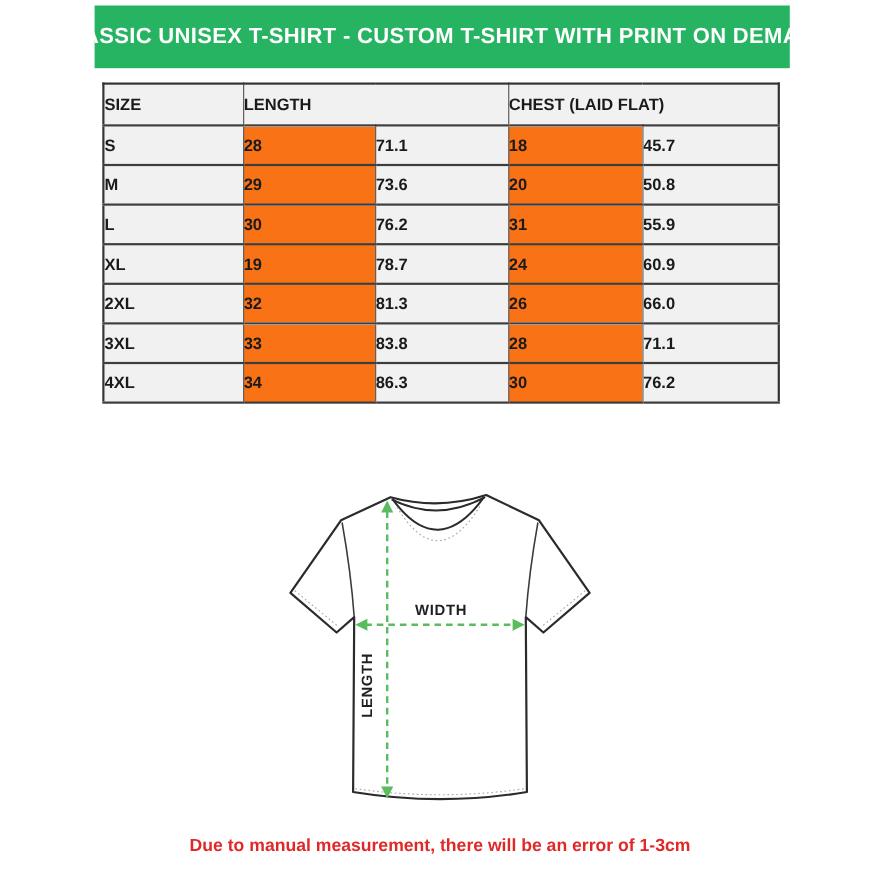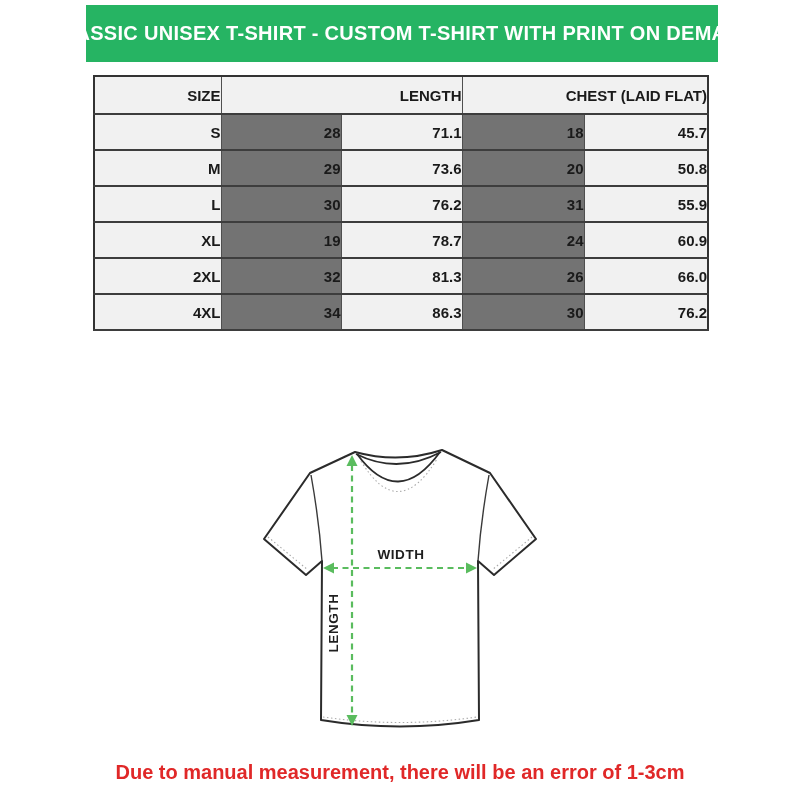--- a/index.html
+++ b/index.html
@@ -35,33 +35,33 @@
     left: 93px; top: 75px;
   }
   table.size-table {
     border-collapse: collapse;
     table-layout: fixed;
     width: 614px;
     border: 2px solid #333333;
   }
   .size-table th, .size-table td {
     border: 1.5px solid var(--border-mid);
-    text-align: right;
+    text-align: left;
     vertical-align: middle;
     color: #1a1a1a;
     font-weight: bold;
     font-size: 15px;
     overflow: hidden;
   }
   .size-table thead tr { height: 38px; }
   .size-table tbody tr { height: 36px; }
   .size-table th { background: var(--cell-gray); border-bottom: 2px solid var(--border-dark); }
   .size-table td { border-top: 2px solid var(--border-dark); border-bottom: 2px solid var(--border-dark); }
   .c-size { background: var(--cell-gray); }
-  .c-in   { background: #737373; }
+  .c-in   { background: #f97316; }
   .c-cm   { background: var(--cell-gray); }
 
   .diagram-wrap {
     position: absolute;
     left: 245px; top: 428px;
     width: 310px; height: 320px;
   }
   .shirt-line   { fill: #ffffff; stroke: #2b2b2b; stroke-width: 2; stroke-linejoin: round; }
   .collar-line  { fill: none; stroke: #2b2b2b; stroke-width: 1.8; }
   .seam-line    { fill: none; stroke: #3a3a3a; stroke-width: 1.4; }
@@ -69,21 +69,21 @@
   .dim-line     { fill: none; stroke: var(--arrow-green); stroke-width: 2.2; stroke-dasharray: 6 4.5; }
   .dim-head     { fill: var(--arrow-green); stroke: none; }
   .dim-label    { font-family: "Liberation Sans", sans-serif; font-size: 13.5px; font-weight: bold; fill: #1f1f1f; letter-spacing: 0.6px; }
 
   .note {
     position: absolute;
     left: 0; top: 761px;
     width: 800px;
     text-align: center;
     color: var(--note-red);
-    font-size: 20px;
+    font-size: 16px;
     font-weight: bold;
   }
 </style>
 </head>
 <body>
 
 <div class="banner">
   <span class="banner-title">CLASSIC UNISEX T-SHIRT - CUSTOM T-SHIRT WITH PRINT ON DEMAND</span>
 </div>
 
@@ -131,20 +131,27 @@
         <td class="c-cm">78.7</td>
         <td class="c-in">24</td>
         <td class="c-cm">60.9</td>
       </tr>
       <tr>
         <td class="c-size">2XL</td>
         <td class="c-in">32</td>
         <td class="c-cm">81.3</td>
         <td class="c-in">26</td>
         <td class="c-cm">66.0</td>
+      </tr>
+      <tr>
+        <td class="c-size">3XL</td>
+        <td class="c-in">33</td>
+        <td class="c-cm">83.8</td>
+        <td class="c-in">28</td>
+        <td class="c-cm">71.1</td>
       </tr>
       <tr>
         <td class="c-size">4XL</td>
         <td class="c-in">34</td>
         <td class="c-cm">86.3</td>
         <td class="c-in">30</td>
         <td class="c-cm">76.2</td>
       </tr>
     </tbody>
   </table>

